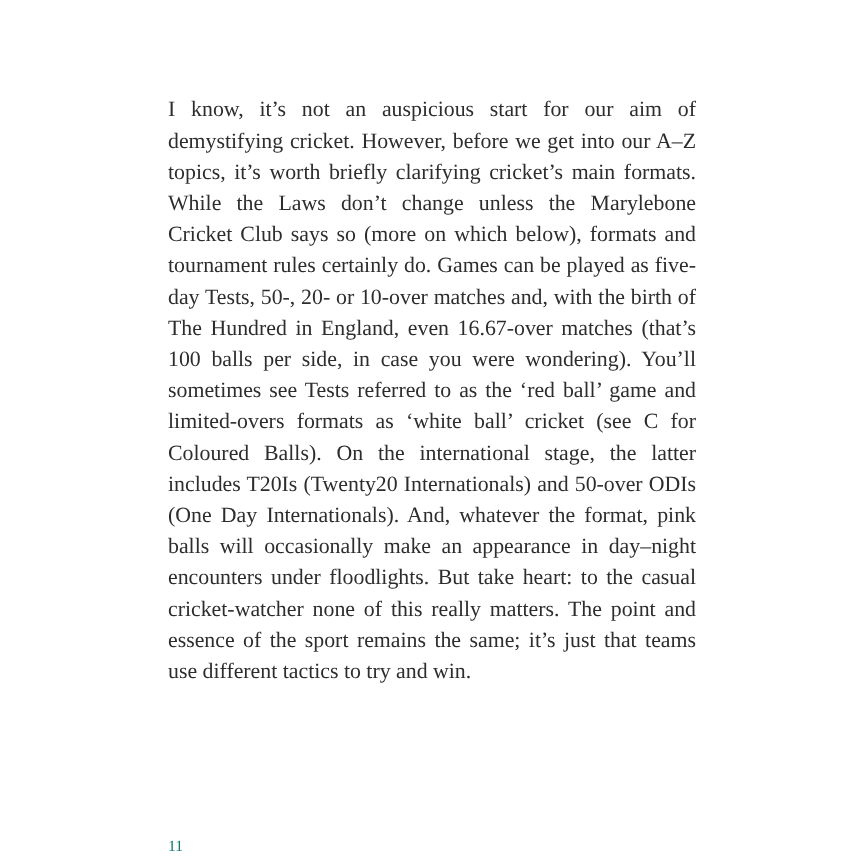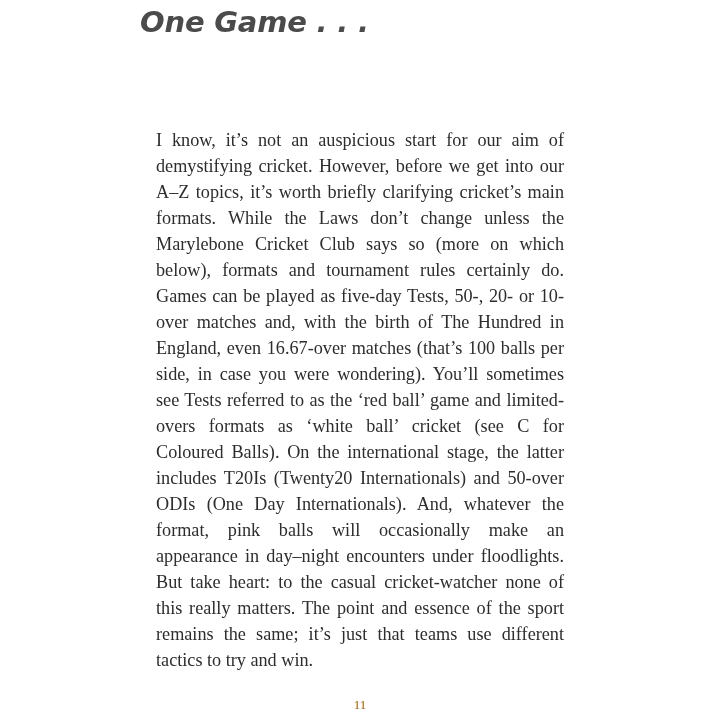--- a/index.html
+++ b/index.html
@@ -35,57 +35,56 @@
     letter-spacing: -0.2px;
     color: #4b4b4b;
   }
 
   .chapter-heading .heading-line {
     display: block;
     white-space: nowrap;
   }
 
   .body-block {
-    margin: 16px;
+    margin: 0;
     padding-top: 72px;
   }
 
   .body-paragraph {
     margin: 0;
     font-family: "Liberation Serif", "DejaVu Serif", serif;
     font-size: 18.2px;
     line-height: 26px;
     color: #2d2d2d;
     text-align: justify;
     text-justify: inter-word;
     hyphens: none;
     -webkit-hyphens: none;
   }
 
   .page-number {
     position: absolute;
     left: 140px;
     top: 697px;
     width: 440px;
-    text-align: center;
+    text-align: left;
     font-family: "Liberation Serif", "DejaVu Serif", serif;
     font-size: 13px;
     line-height: 16px;
-    color: #a16207;
+    color: #0f766e;
   }
 </style>
 </head>
 <body>
 
 <div class="page">
 
   <div class="content-column">
 
     <h1 class="chapter-heading">
-      <span class="heading-line">One Game . . .</span>
     </h1>
 
     <div class="body-block">
       <p class="body-paragraph">I know, it’s not an auspicious start for our aim of demystifying cricket. However, before we get into our A–Z topics, it’s worth briefly clarifying cricket’s main formats. While the Laws don’t change unless the Marylebone Cricket Club says so (more on which below), formats and tournament rules certainly do. Games can be played as five-day Tests, 50-, 20- or 10-over matches and, with the birth of The Hundred in England, even 16.67-over matches (that’s 100 balls per side, in case you were wondering). You’ll sometimes see Tests referred to as the ‘red ball’ game and limited-overs formats as ‘white ball’ cricket (see C for Coloured Balls). On the international stage, the latter includes T20Is (Twenty20 Internationals) and 50-over ODIs (One Day Internationals). And, whatever the format, pink balls will occasionally make an appearance in day–night encounters under floodlights. But take heart: to the casual cricket-watcher none of this really matters. The point and essence of the sport remains the same; it’s just that teams use different tactics to try and win.</p>
     </div>
 
   </div>
 
   <div class="page-number">11</div>
 

